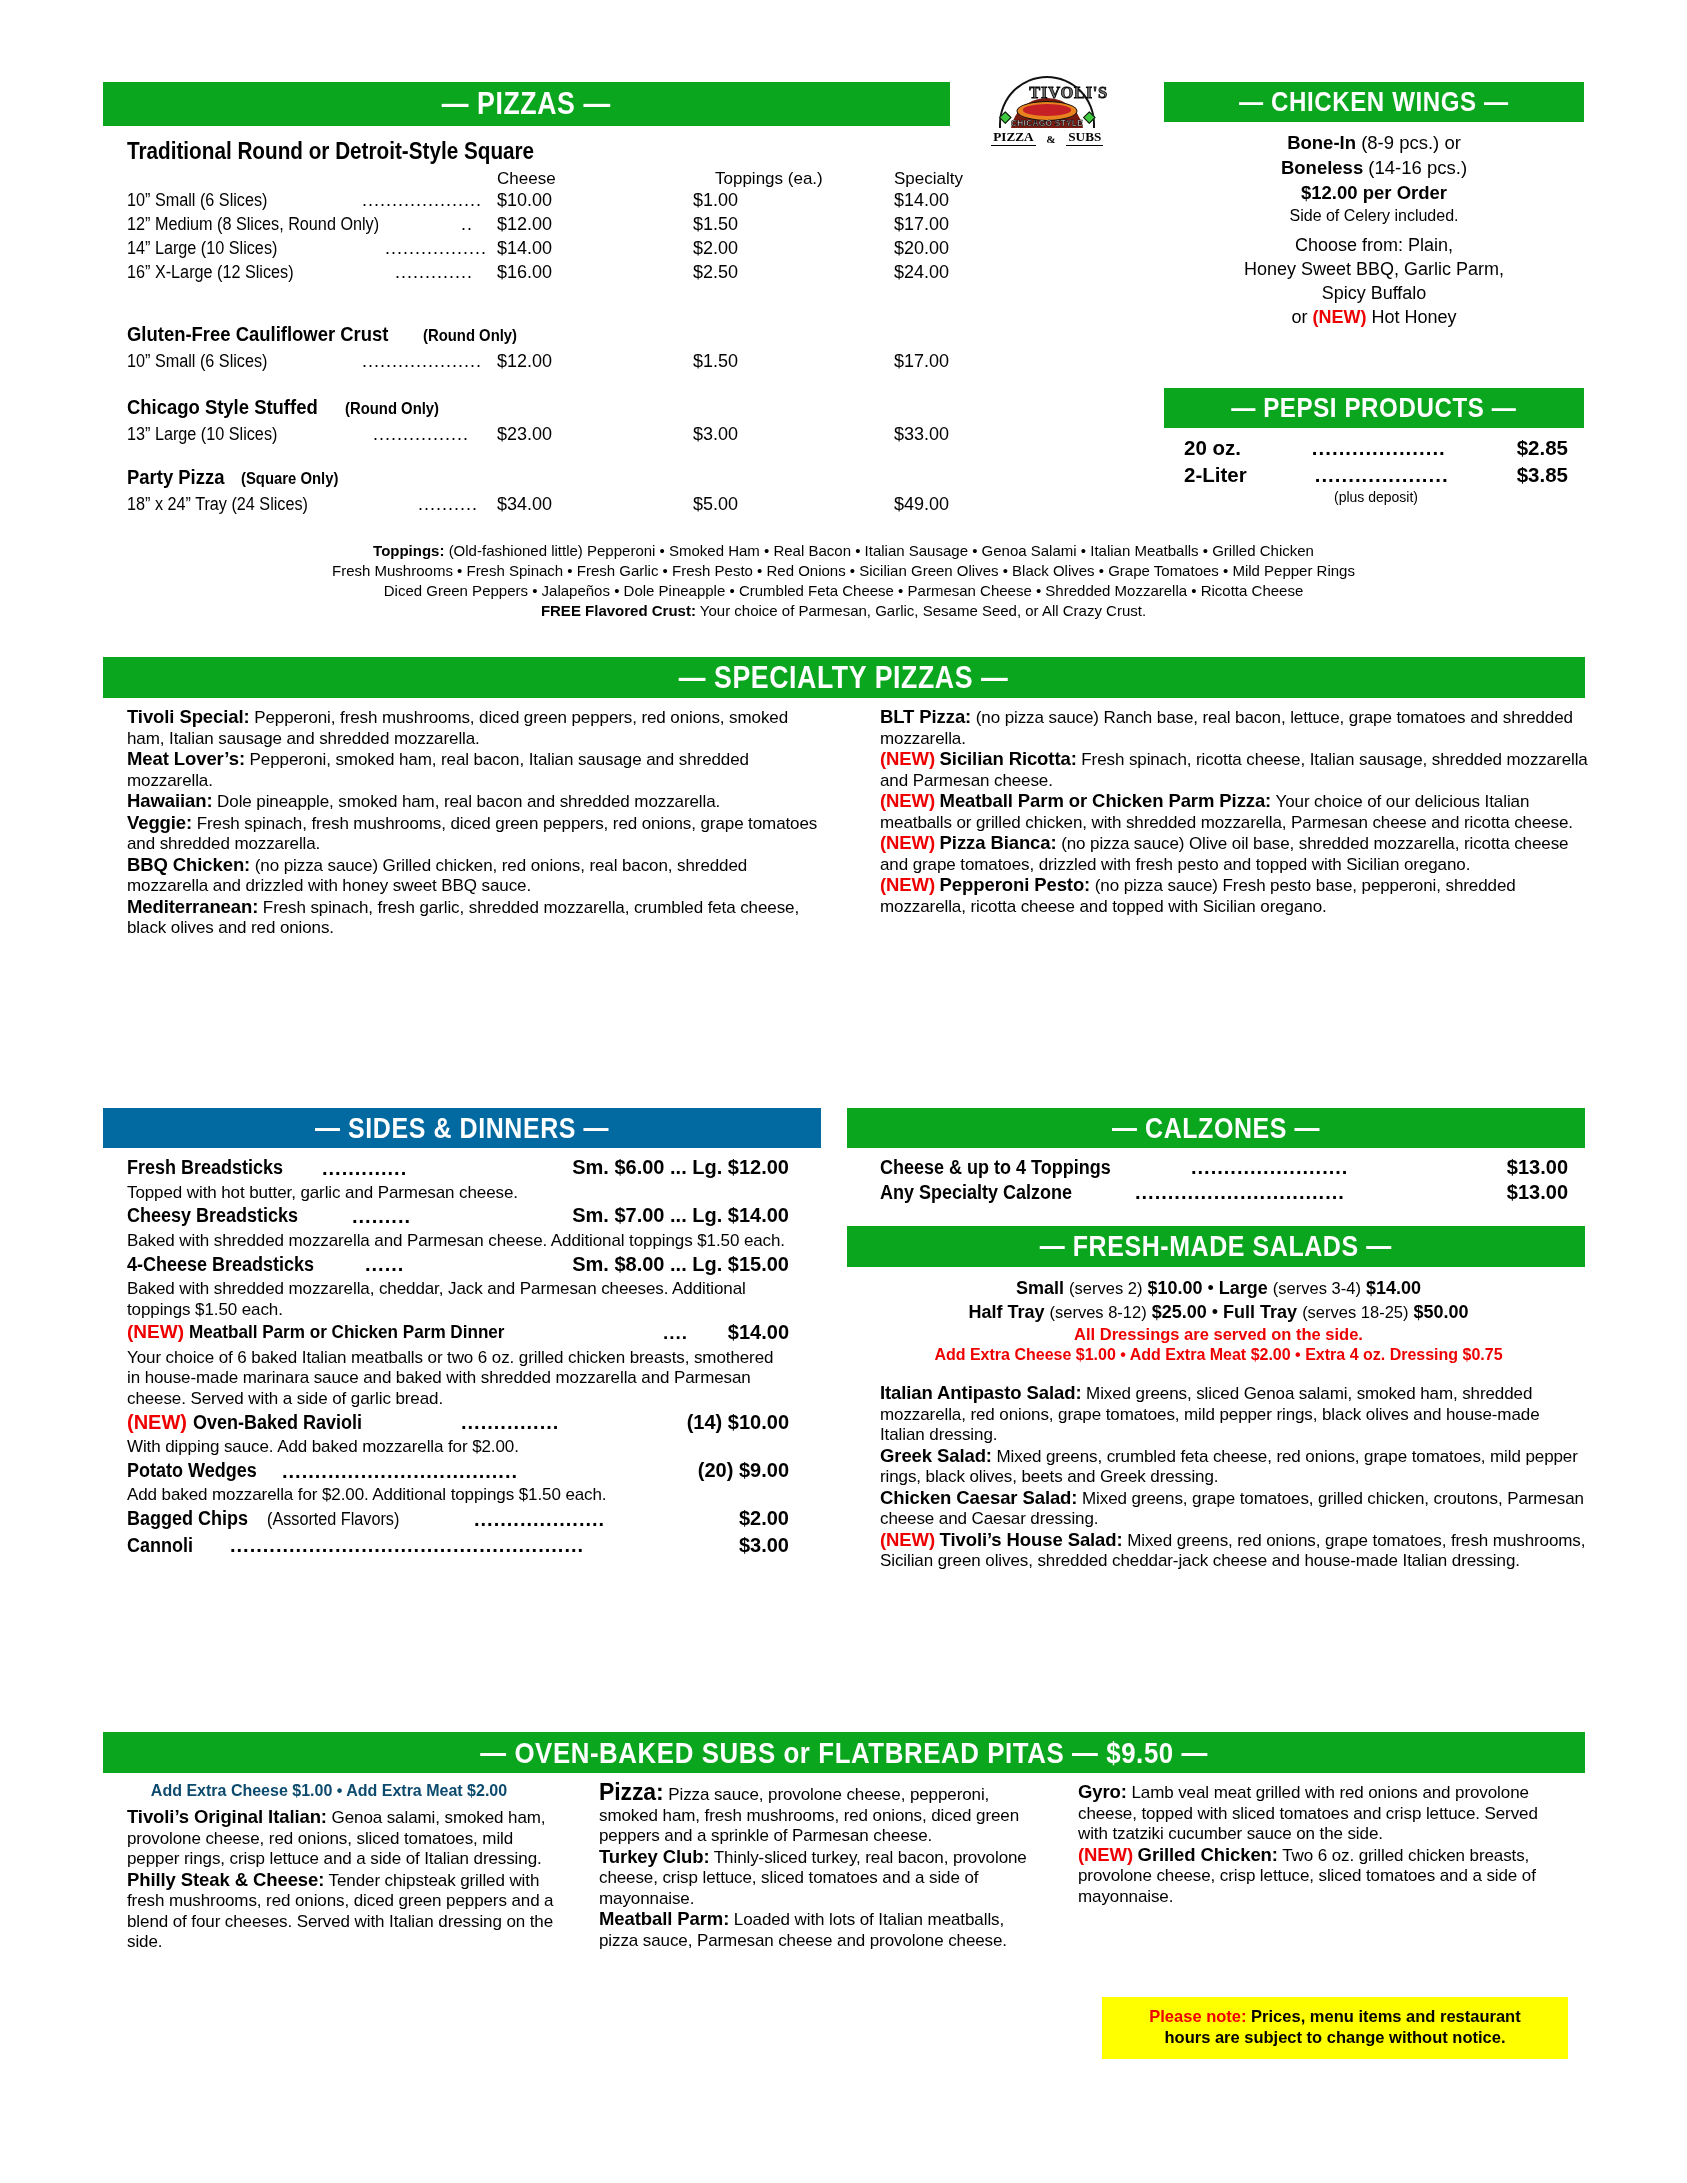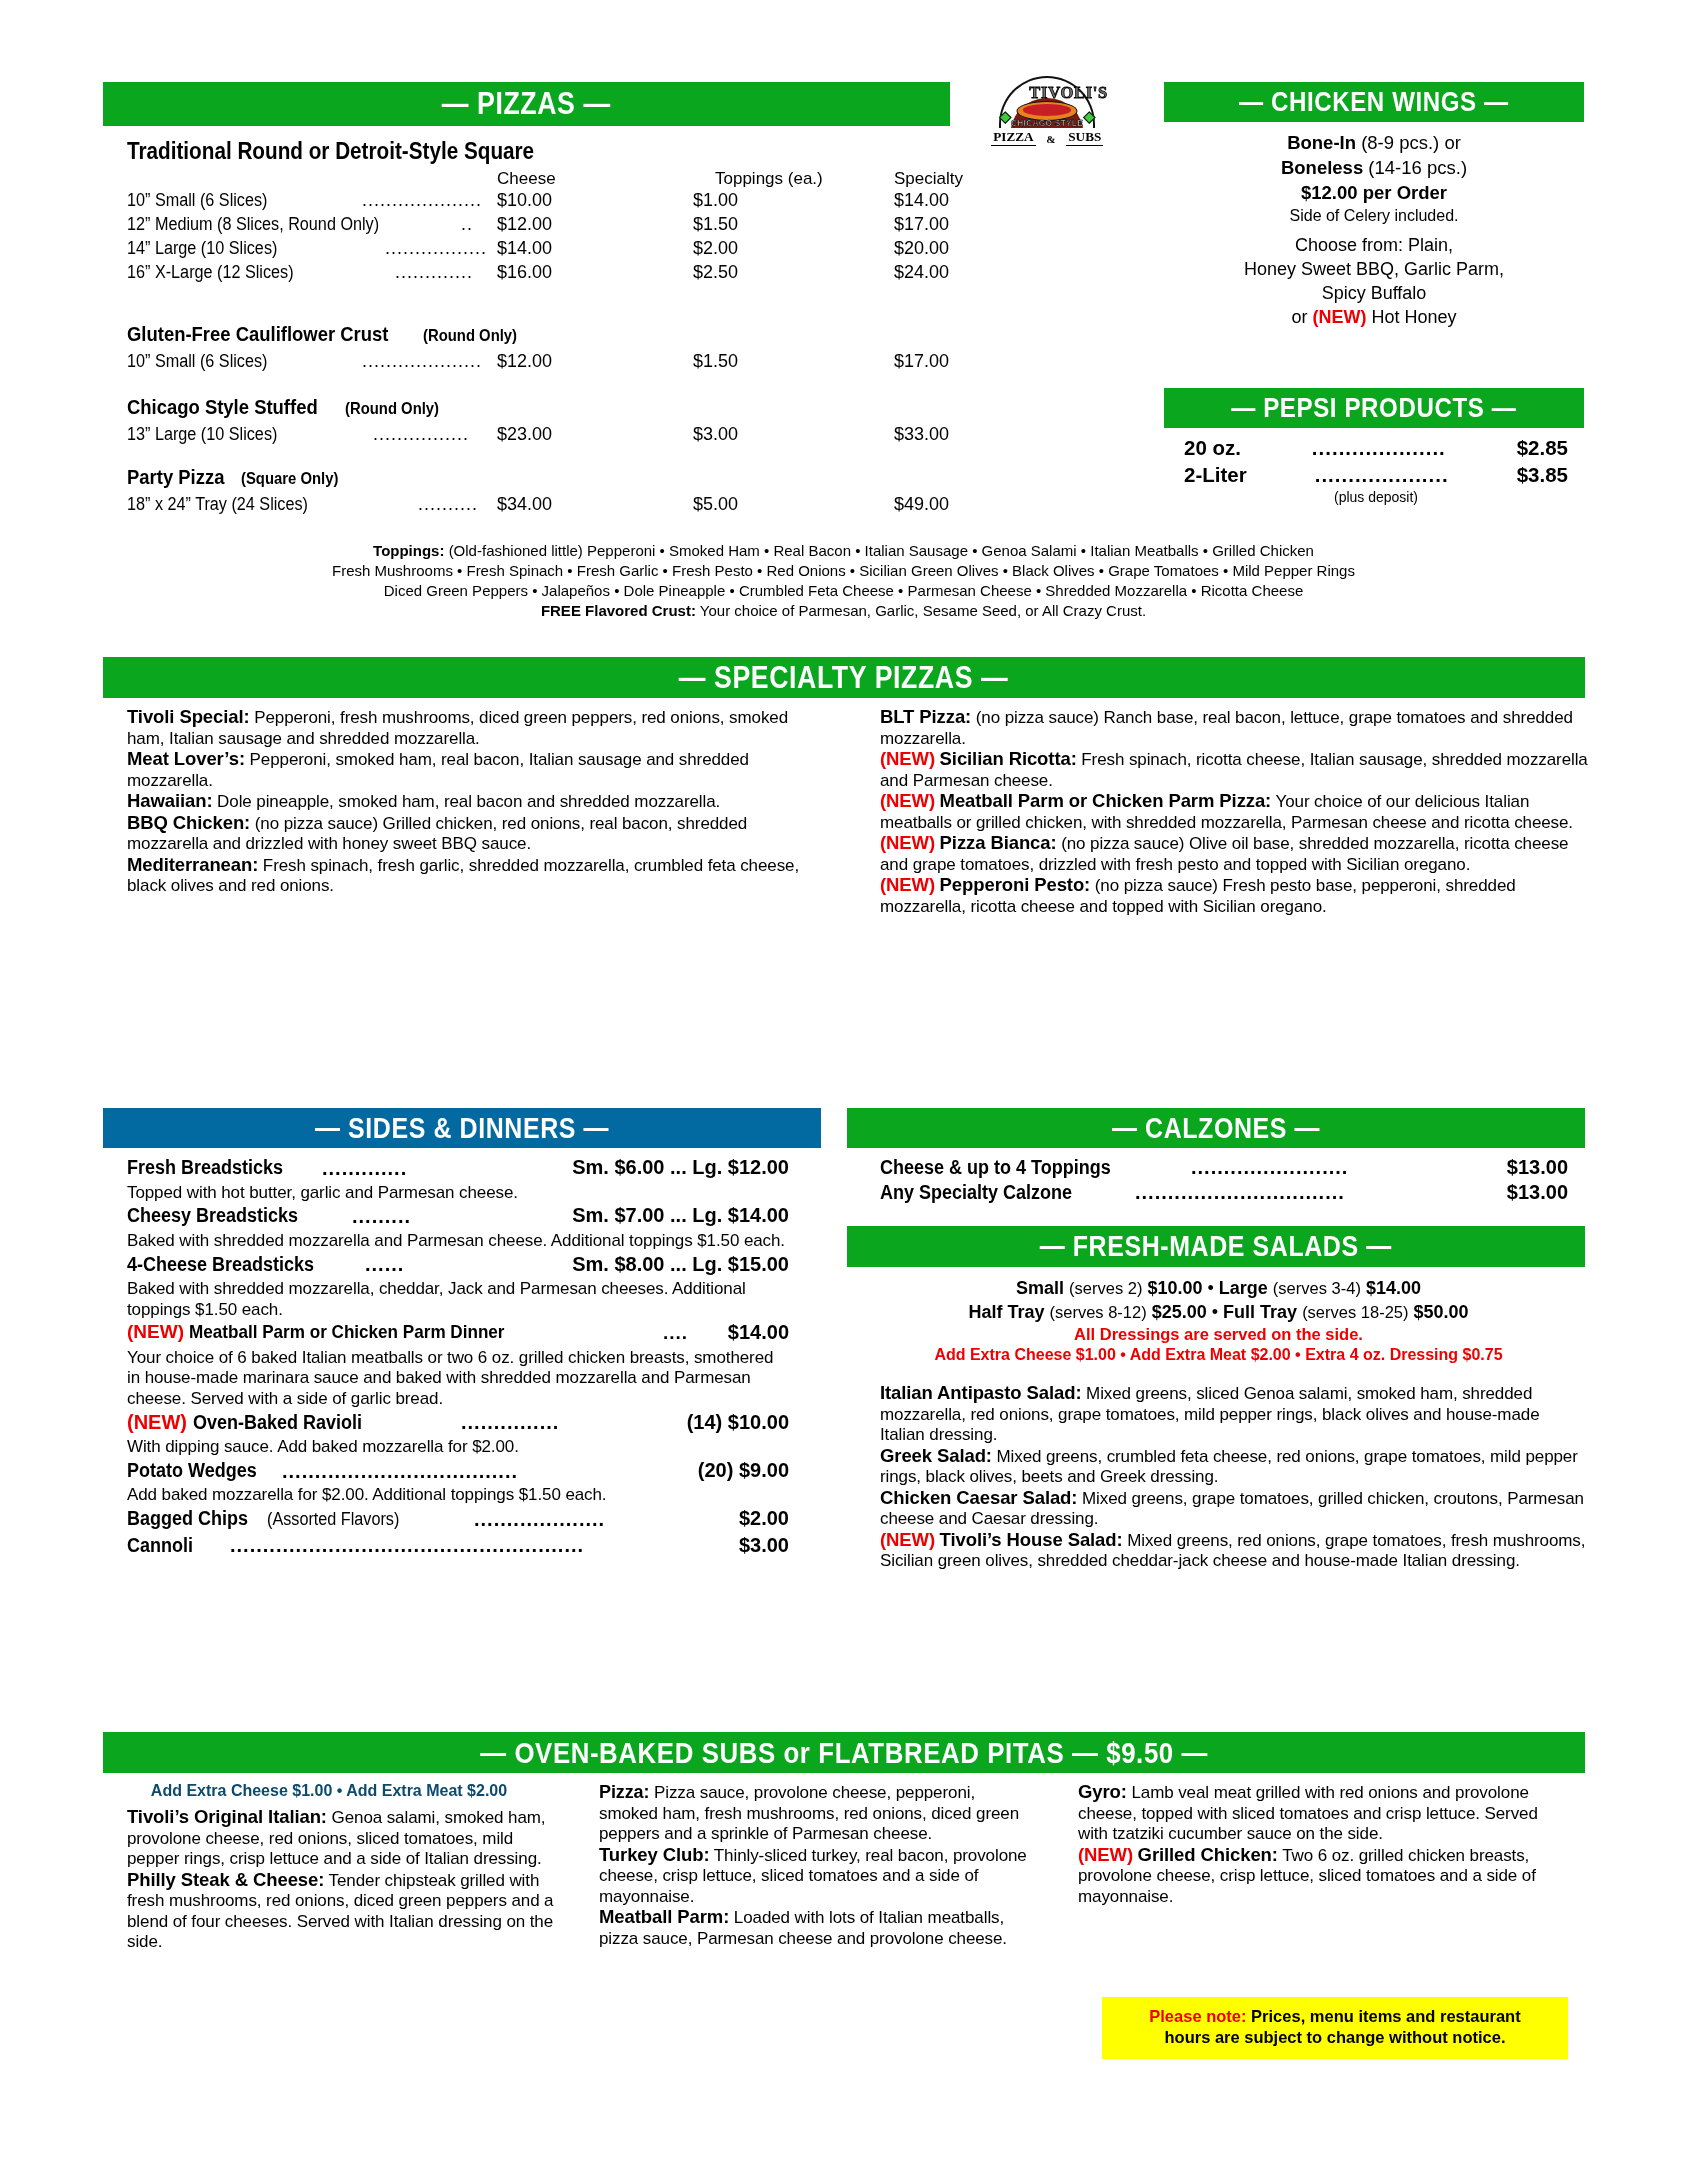--- a/index.html
+++ b/index.html
@@ -321,20 +321,21 @@
   </div>
 
   <div class="abs" style="left:103px; top:657px; width:1482px; height:41px; background:#0aa61e; display:flex; align-items:center; justify-content:center;">
     <span class="banner-txt">— SPECIALTY PIZZAS —</span>
   </div>
 
   <div class="abs desc" style="left:127px; top:707px; width:701px;">
     <div><b style="font-size:18.5px;">Tivoli Special:</b> <span>Pepperoni, fresh mushrooms, diced green peppers, red onions, smoked ham, Italian sausage and shredded mozzarella.</span></div>
     <div><b style="font-size:18.5px;">Meat Lover’s:</b> <span>Pepperoni, smoked ham, real bacon, Italian sausage and shredded mozzarella.</span></div>
     <div><b style="font-size:18.5px;">Hawaiian:</b> <span>Dole pineapple, smoked ham, real bacon and shredded mozzarella.</span></div>
+    <div><b style="font-size:18.5px;">Veggie:</b> <span>Fresh spinach, fresh mushrooms, diced green peppers, red onions, grape tomatoes and shredded mozzarella.</span></div>
     <div><b style="font-size:18.5px;">BBQ Chicken:</b> <span>(no pizza sauce) Grilled chicken, red onions, real bacon, shredded mozzarella and drizzled with honey sweet BBQ sauce.</span></div>
     <div><b style="font-size:18.5px;">Mediterranean:</b> <span>Fresh spinach, fresh garlic, shredded mozzarella, crumbled feta cheese, black olives and red onions.</span></div>
   </div>
 
   <div class="abs desc" style="left:880px; top:707px; width:708px;">
     <div><b style="font-size:18.5px;">BLT Pizza:</b> <span>(no pizza sauce) Ranch base, real bacon, lettuce, grape tomatoes and shredded mozzarella.</span></div>
     <div><b class="red" style="font-size:18.5px;">(NEW)</b> <b style="font-size:18.5px;">Sicilian Ricotta:</b> <span>Fresh spinach, ricotta cheese, Italian sausage, shredded mozzarella and Parmesan cheese.</span></div>
     <div><b class="red" style="font-size:18.5px;">(NEW)</b> <b style="font-size:18.5px;">Meatball Parm or Chicken Parm Pizza:</b> <span>Your choice of our delicious Italian meatballs or grilled chicken, with shredded mozzarella, Parmesan cheese and ricotta cheese.</span></div>
     <div><b class="red" style="font-size:18.5px;">(NEW)</b> <b style="font-size:18.5px;">Pizza Bianca:</b> <span>(no pizza sauce) Olive oil base, shredded mozzarella, ricotta cheese and grape tomatoes, drizzled with fresh pesto and topped with Sicilian oregano.</span></div>
     <div><b class="red" style="font-size:18.5px;">(NEW)</b> <b style="font-size:18.5px;">Pepperoni Pesto:</b> <span>(no pizza sauce) Fresh pesto base, pepperoni, shredded mozzarella, ricotta cheese and topped with Sicilian oregano.</span></div>
@@ -464,21 +465,21 @@
 
   <div class="abs" style="left:104px; top:1782px; width:450px; text-align:center; font-size:16px; font-weight:bold; color:#0c4a6e;">
     <span>Add Extra Cheese $1.00 • Add Extra Meat $2.00</span>
   </div>
   <div class="abs desc" style="left:127px; top:1807px; width:437px;">
     <div><b style="font-size:18.5px;">Tivoli’s Original Italian:</b> <span>Genoa salami, smoked ham, provolone cheese, red onions, sliced tomatoes, mild pepper rings, crisp lettuce and a side of Italian dressing.</span></div>
     <div><b style="font-size:18.5px;">Philly Steak &amp; Cheese:</b> <span>Tender chipsteak grilled with fresh mushrooms, red onions, diced green peppers and a blend of four cheeses. Served with Italian dressing on the side.</span></div>
   </div>
 
   <div class="abs desc" style="left:599px; top:1782px; width:437px;">
-    <div><b style="font-size:18px;">Pizza:</b> <span>Pizza sauce, provolone cheese, pepperoni, smoked ham, fresh mushrooms, red onions, diced green peppers and a sprinkle of Parmesan cheese.</span></div>
+    <div><b style="font-size:23px;">Pizza:</b> <span>Pizza sauce, provolone cheese, pepperoni, smoked ham, fresh mushrooms, red onions, diced green peppers and a sprinkle of Parmesan cheese.</span></div>
     <div><b style="font-size:18.5px;">Turkey Club:</b> <span>Thinly-sliced turkey, real bacon, provolone cheese, crisp lettuce, sliced tomatoes and a side of mayonnaise.</span></div>
     <div><b style="font-size:18.5px;">Meatball Parm:</b> <span>Loaded with lots of Italian meatballs, pizza sauce, Parmesan cheese and provolone cheese.</span></div>
   </div>
 
   <div class="abs desc" style="left:1078px; top:1782px; width:463px;">
     <div><b style="font-size:18.5px;">Gyro:</b> <span>Lamb veal meat grilled with red onions and provolone cheese, topped with sliced tomatoes and crisp lettuce.  Served with tzatziki cucumber sauce on the side.</span></div>
     <div><b class="red" style="font-size:18.5px;">(NEW)</b> <b style="font-size:18.5px;">Grilled Chicken:</b> <span>Two 6 oz. grilled chicken breasts, provolone cheese, crisp lettuce, sliced tomatoes and a side of mayonnaise.</span></div>
   </div>
 
   <div class="abs note-box" style="left:1102px; top:1997px; width:466px;">

